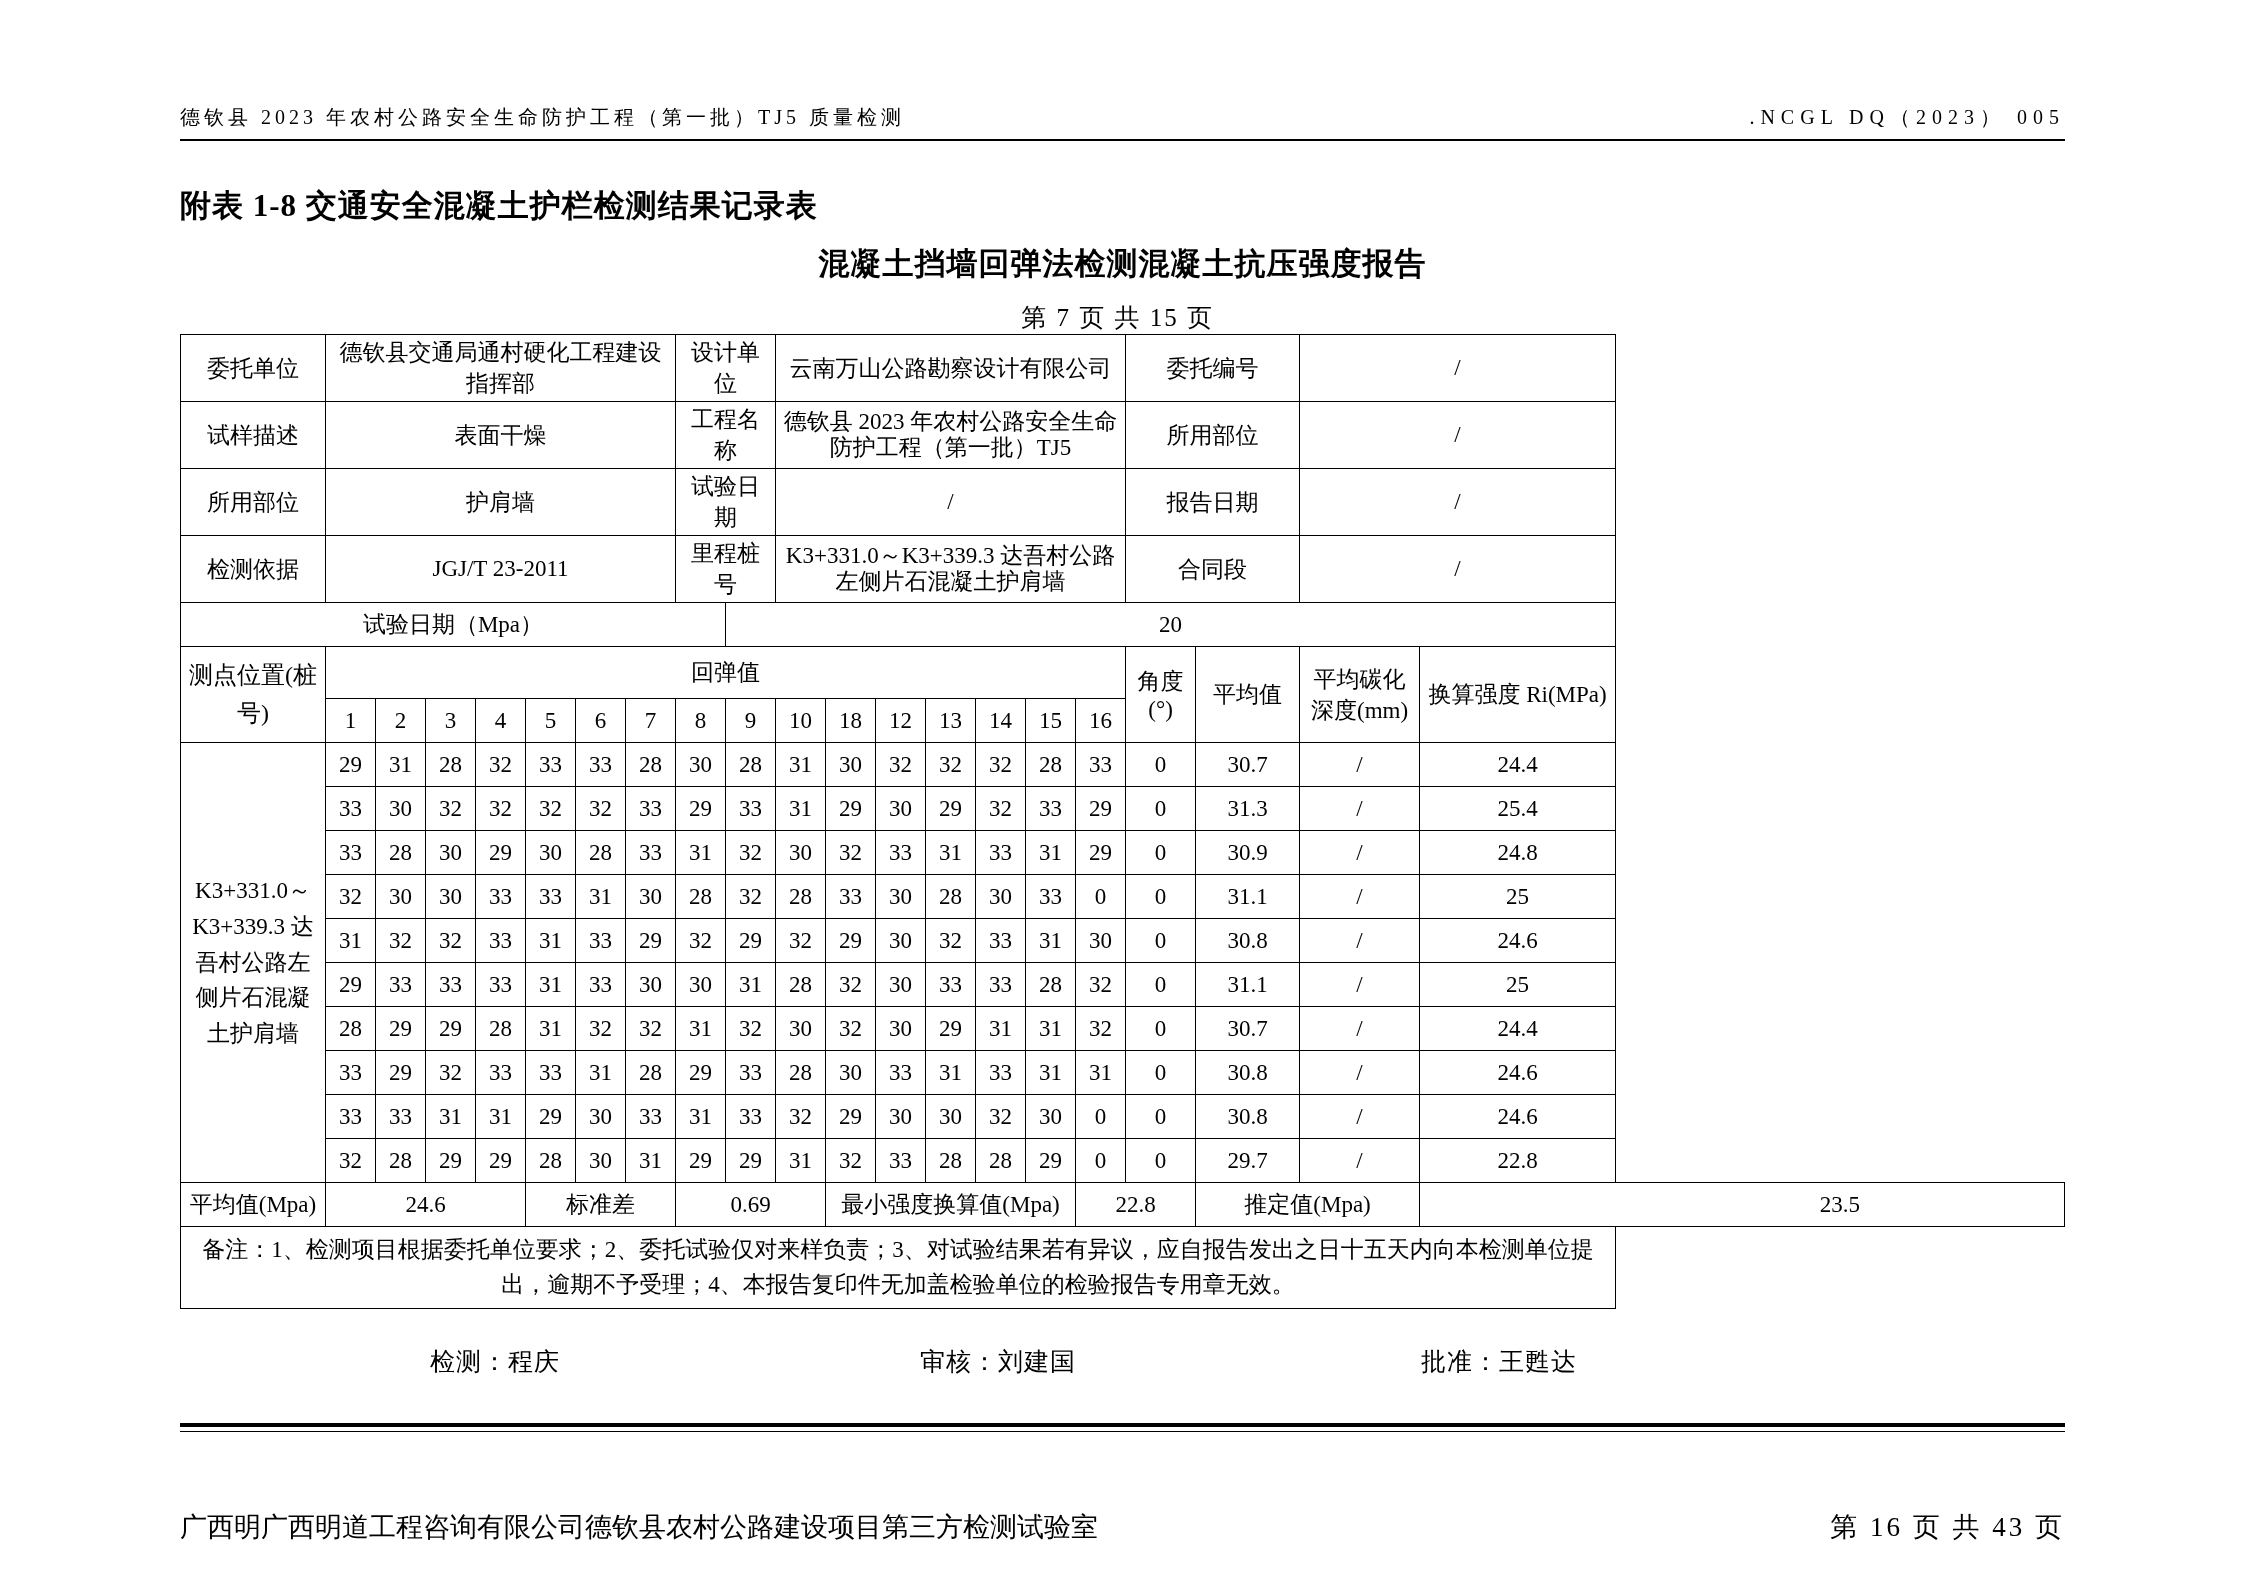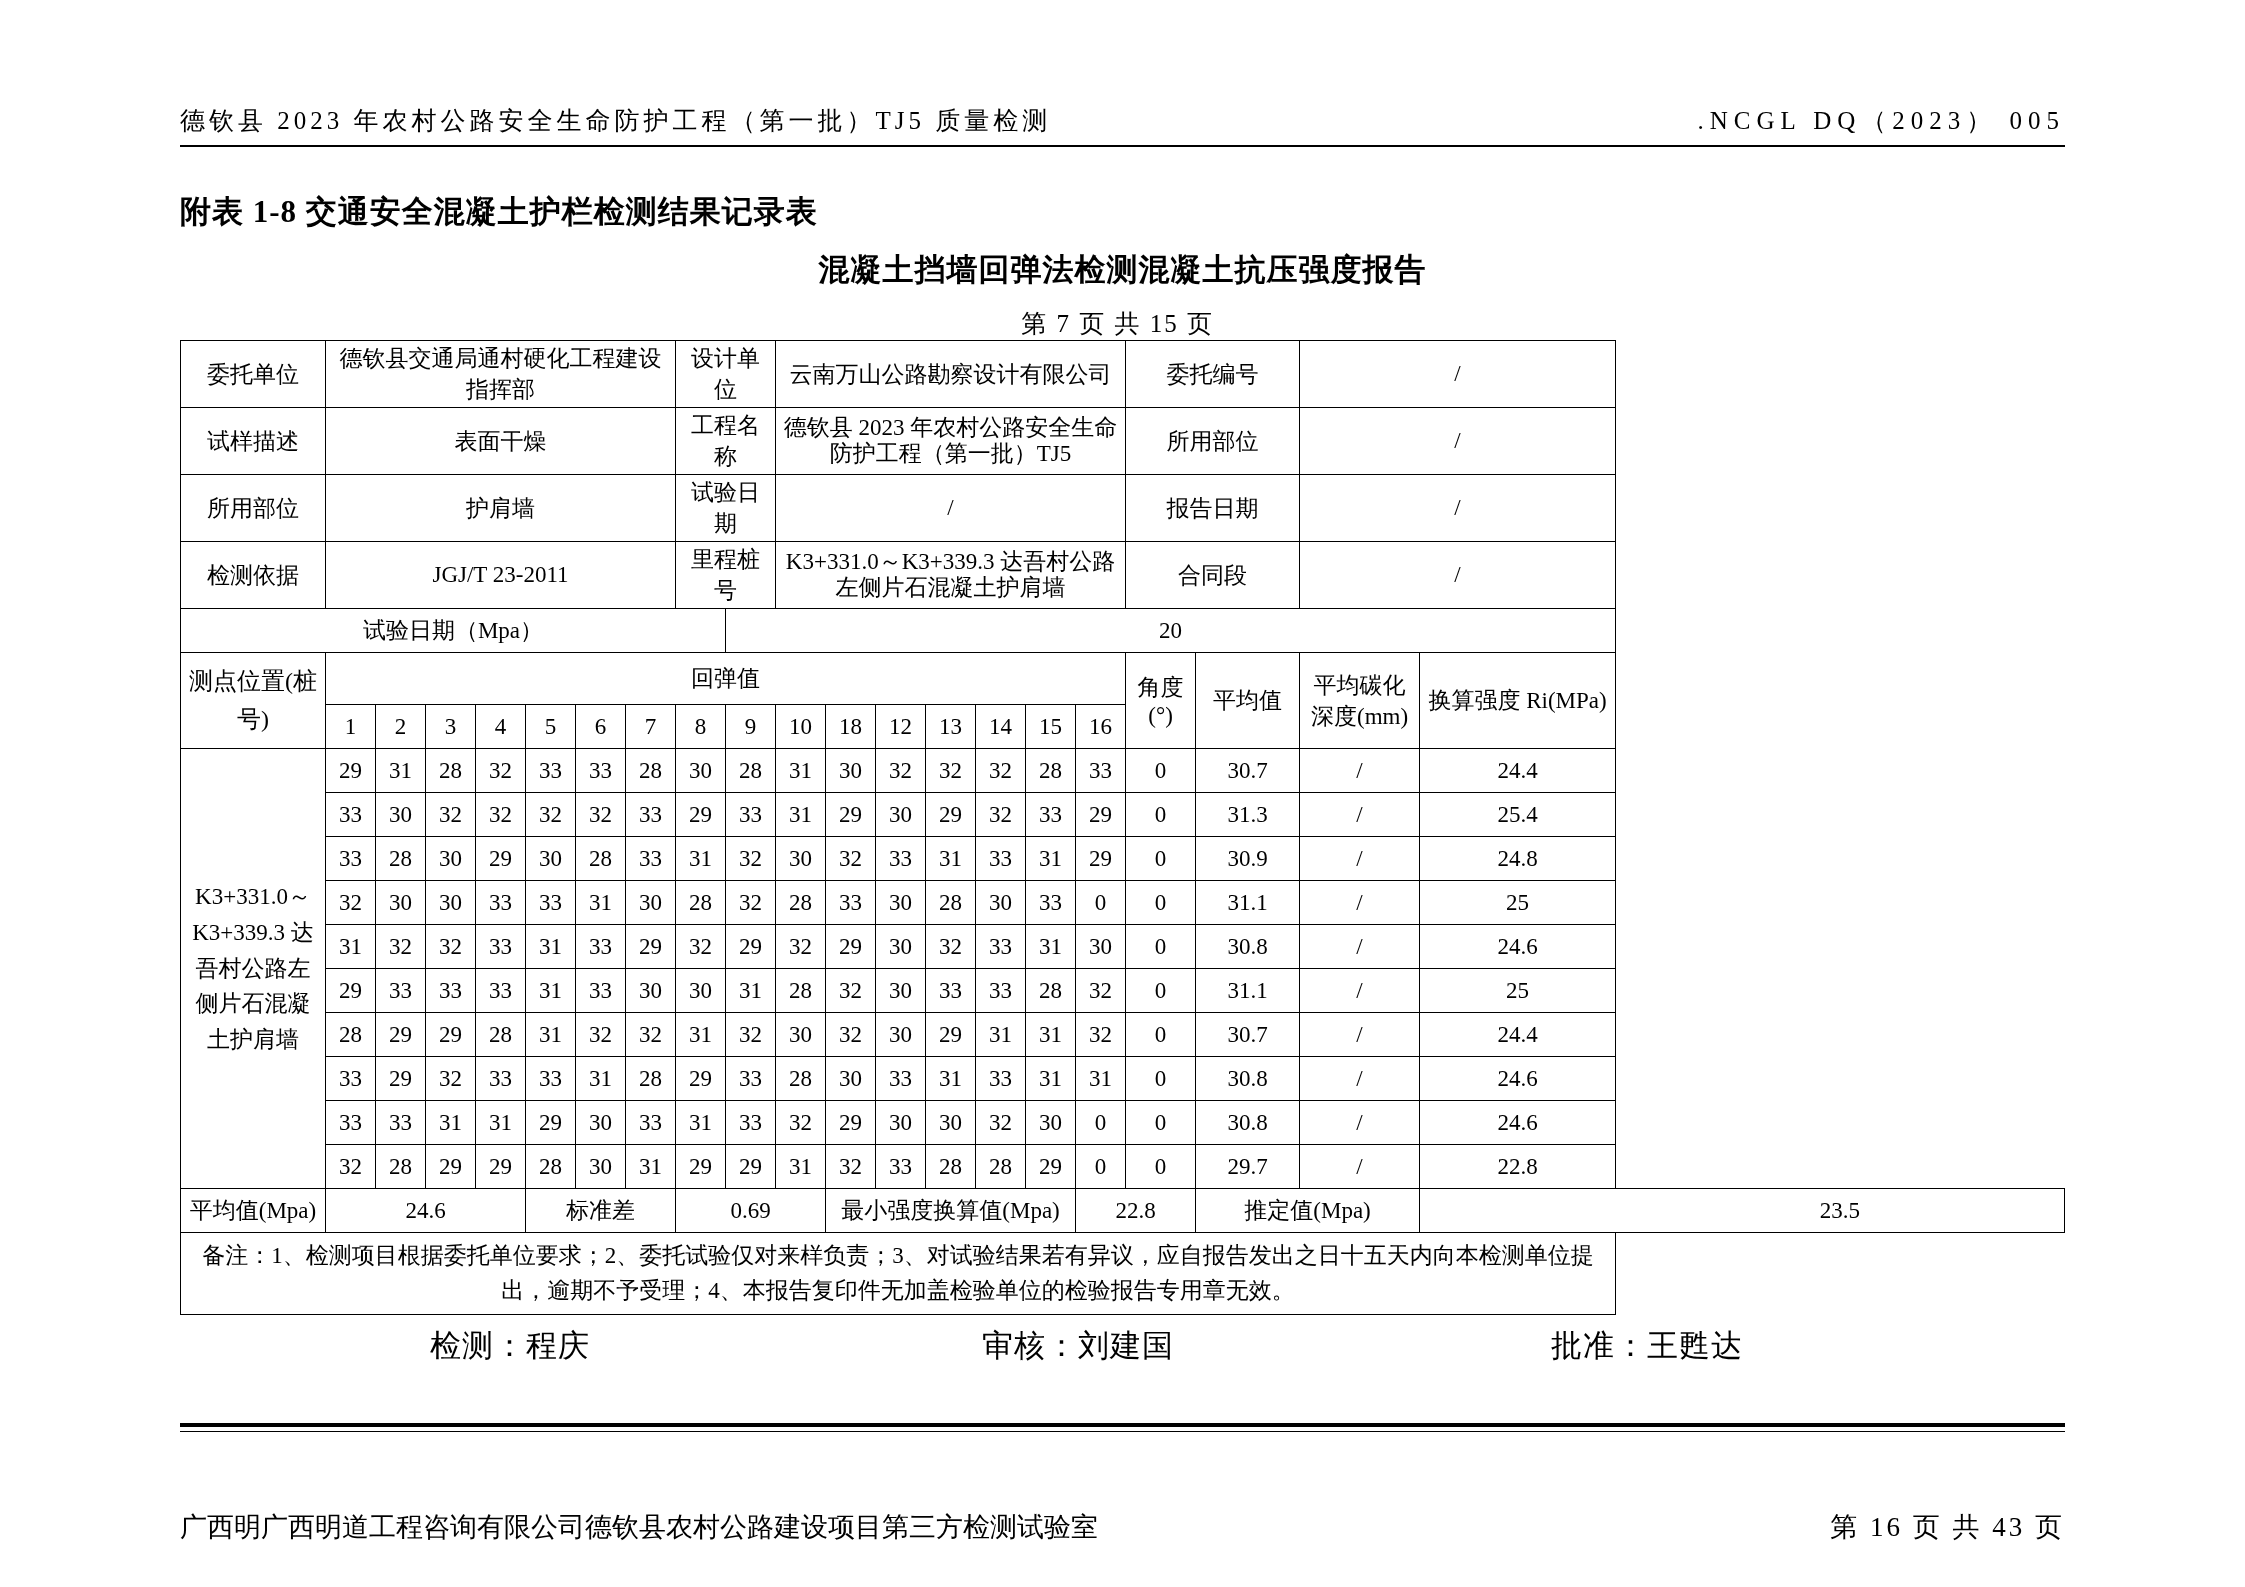--- a/index.html
+++ b/index.html
@@ -20,21 +20,21 @@
     height: 1587px;
     box-sizing: border-box;
     padding: 0 180px;
   }
   
   .runhead {
     display: flex;
     justify-content: space-between;
     align-items: flex-end;
     padding-top: 104px;
-    font-size: 25px;
+    font-size: 20px;
     letter-spacing: 3px;
   }
   .runhead .left { letter-spacing: 4px; }
   .runhead .right { letter-spacing: 6px; margin-left: 24px; }
   .runhead-rule {
     border-bottom: 2px solid #000;
     margin-top: 8px;
   }
   
   .doc-title {
@@ -85,24 +85,23 @@
     text-align: left;
     font-size: 22px;
     line-height: 1.5;
     padding: 6px 10px !important;
     height: auto !important;
   }
   
   .signs {
     display: flex;
     width: 1885px;
-    font-size: 31px;
-    margin-top: 10px;
+    font-size: 25px;
+    margin-top: 36px;
     letter-spacing: 1px;
-    gap: 32px;
   }
   .signs div { }
   .sig1 { margin-left: 250px; }
   .sig2 { margin-left: 360px; }
   .sig3 { margin-left: 345px; }
   
   .footer-rule-thick {
     position: absolute;
     left: 180px;
     right: 180px;

